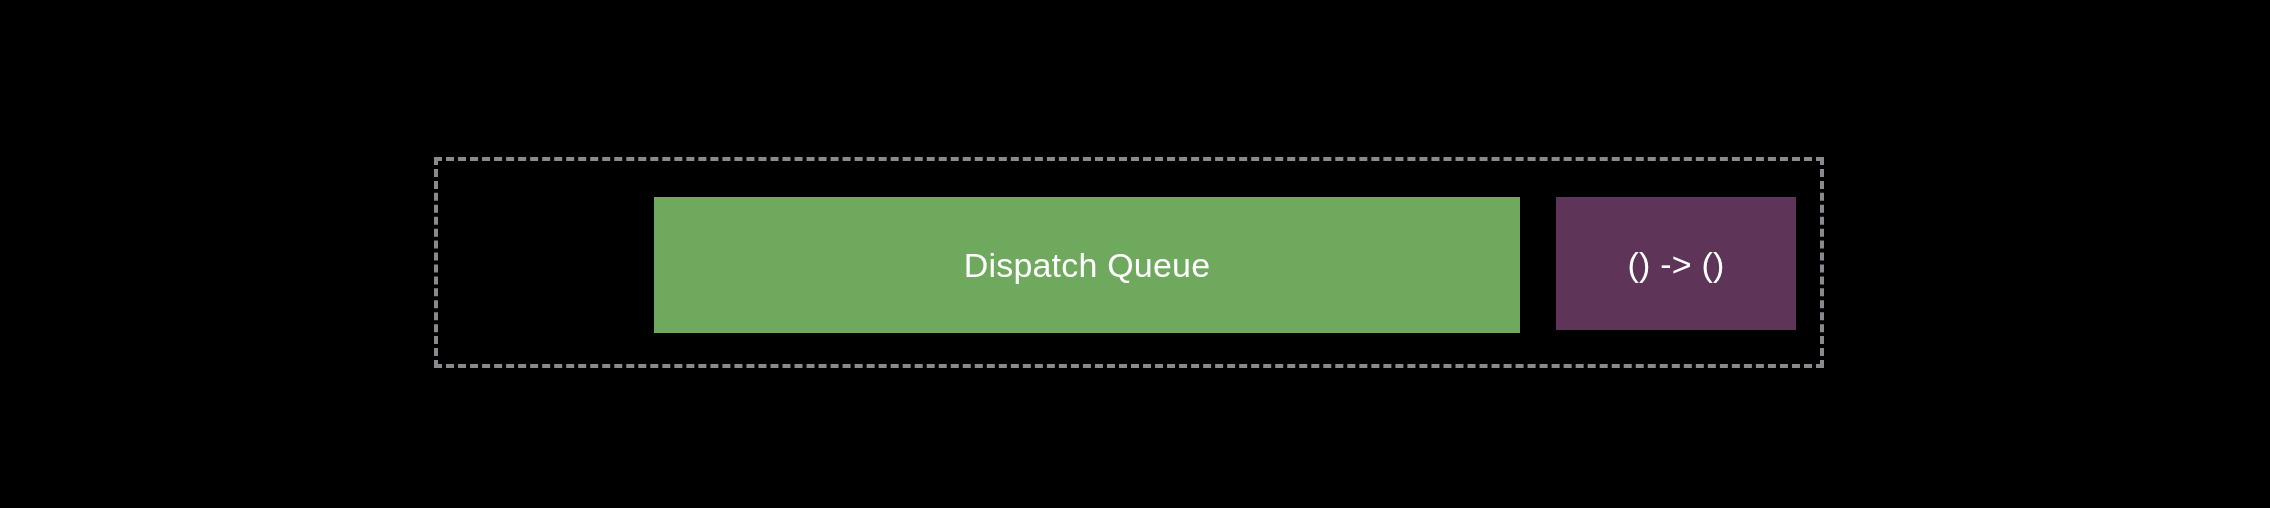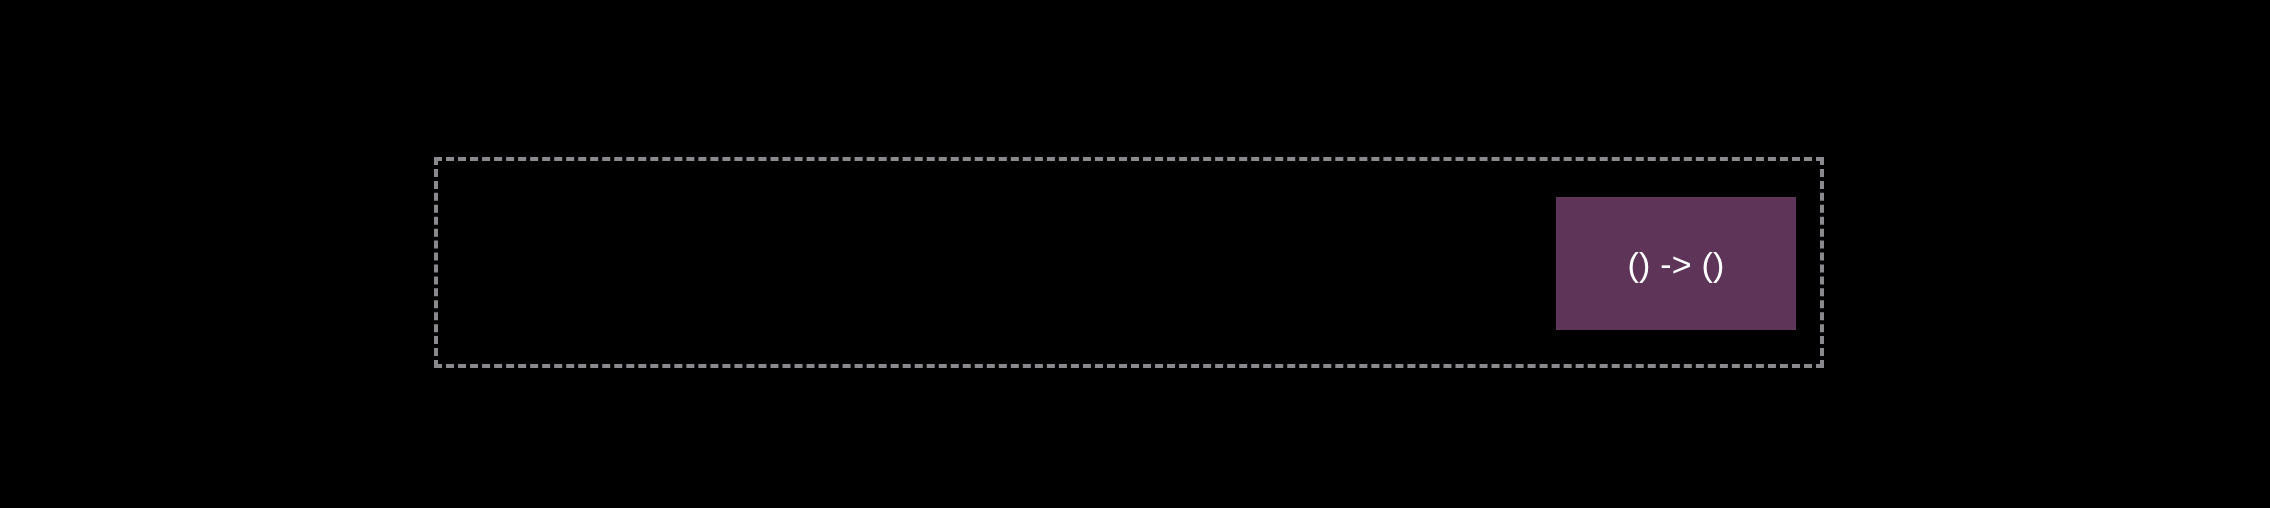--- a/index.html
+++ b/index.html
@@ -70,18 +70,21 @@
   }
 </style>
 </head>
 <body>
 
 <div id="canvas">
 
   <div class="dashed-container">
   </div>
 
+  <div class="block block-queue">
+    <span class="block-label">Dispatch Queue</span>
+  </div>
 
   <div class="block block-closure">
     <span class="block-label">() -&gt; ()</span>
   </div>
 
 </div>
 
 </body></html>

